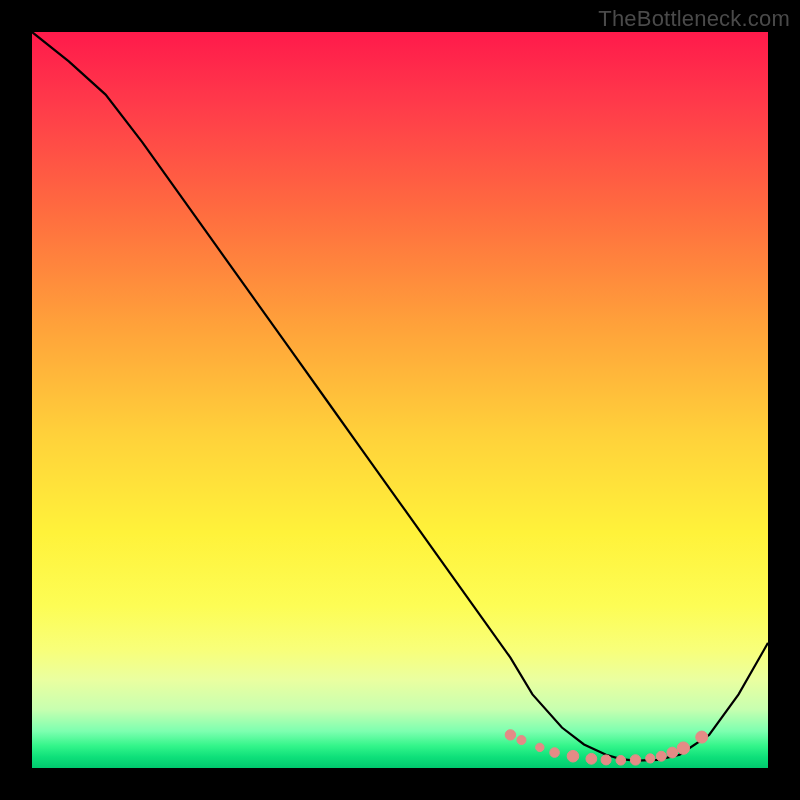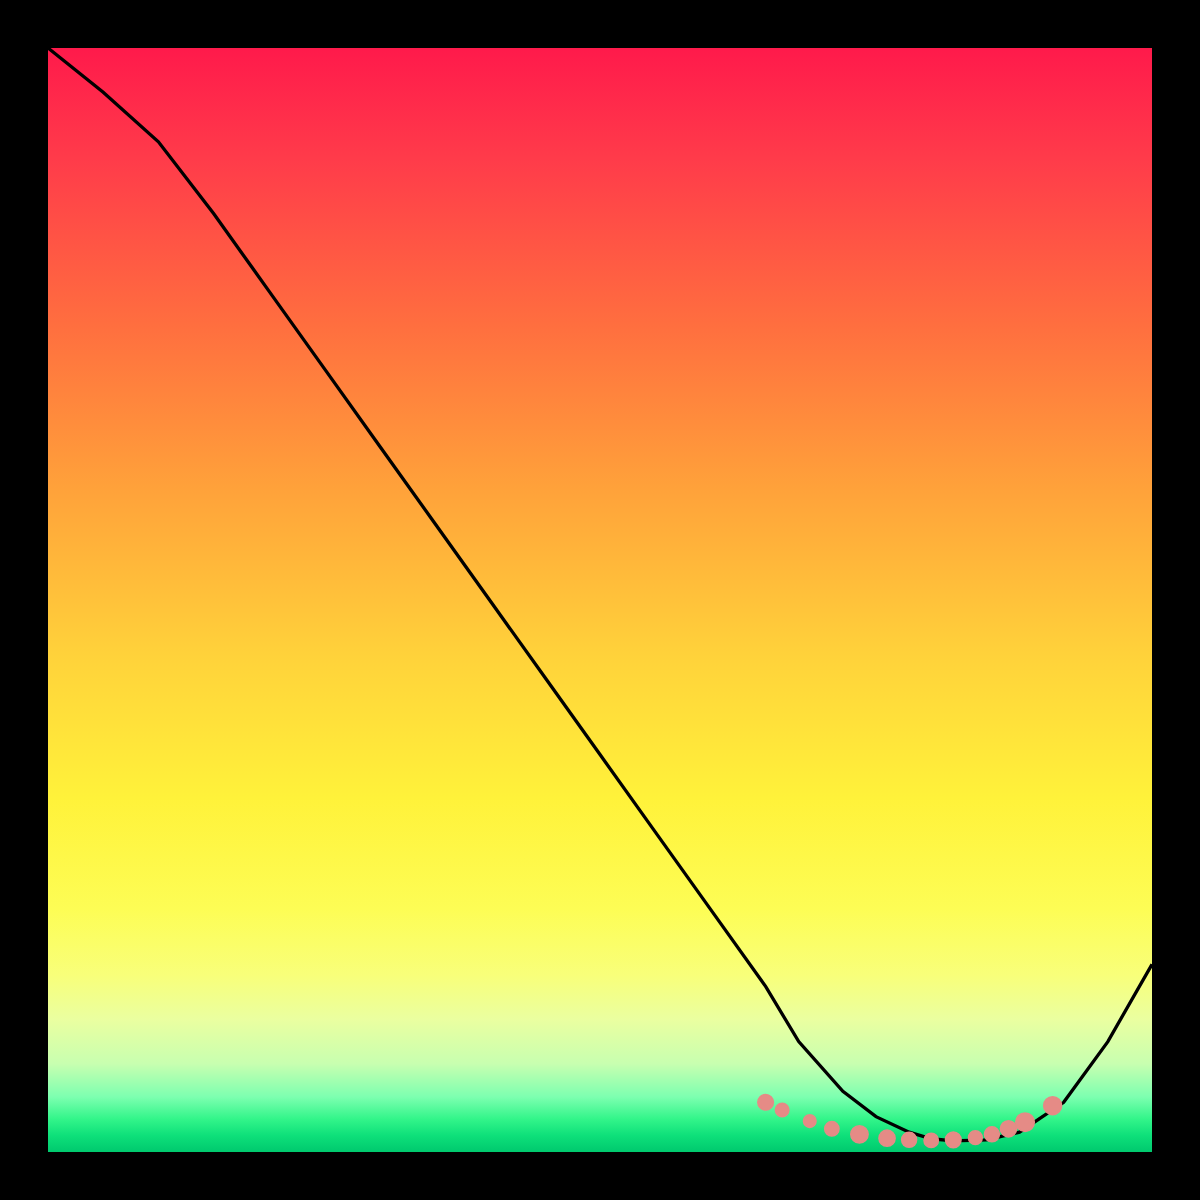--- a/index.html
+++ b/index.html
@@ -80,13 +80,14 @@
           <circle cx="603.52" cy="727.90" r="5.20" fill="#e58b86" stroke="#e58b86"></circle>
           <circle cx="618.24" cy="726.43" r="4.60" fill="#e58b86" stroke="#e58b86"></circle>
           <circle cx="629.28" cy="724.22" r="5.00" fill="#e58b86" stroke="#e58b86"></circle>
           <circle cx="640.32" cy="720.54" r="5.40" fill="#e58b86" stroke="#e58b86"></circle>
           <circle cx="651.36" cy="716.13" r="6.20" fill="#e58b86" stroke="#e58b86"></circle>
           <circle cx="669.76" cy="705.09" r="6.00" fill="#e58b86" stroke="#e58b86"></circle>
         </g>
     </svg>
   </div>
 
+  <div class="watermark">TheBottleneck.com</div>
 </div>
 
 </body></html>

